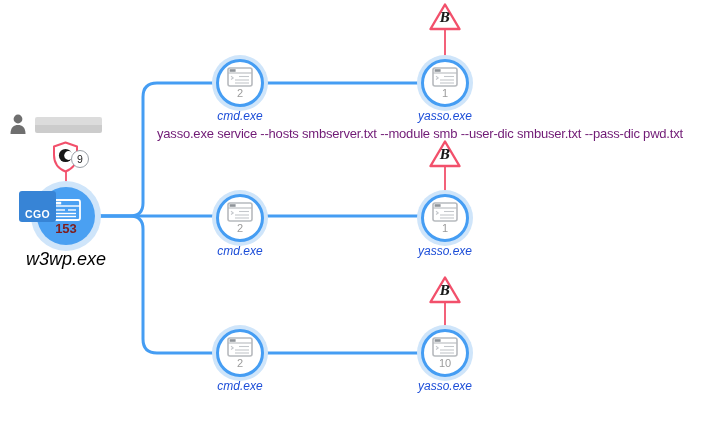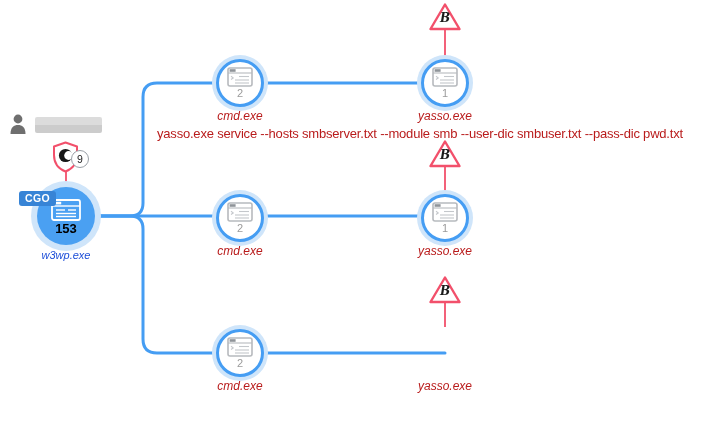--- a/index.html
+++ b/index.html
@@ -21,48 +21,48 @@
     border-radius:50%; display:flex; flex-direction:column;
     align-items:center; justify-content:center;
   }
   .small .node-inner {
     width:48px; height:48px; background:#ffffff; border:3px solid #459df3;
   }
   .big .node-inner {
     width:58px; height:58px; background:#4aa0f2;
   }
   .node-count { font-size:11px; color:#9b9b9b; line-height:11px; margin-top:1px; }
-  .big .node-count { color:#000000; font-size:13px; font-weight:bold; margin-top:2px; }
+  .big .node-count { color:#7f1d1d; font-size:13px; font-weight:bold; margin-top:2px; }
 
   .node-label {
     position:absolute; transform:translateX(-50%); z-index:3;
-    font-size:12px; font-style:italic; color:#b91c1c; white-space:nowrap;
-  }
-  .root-label { font-size:11px; color:#1d4ed8; }
+    font-size:12px; font-style:italic; color:#1d4ed8; white-space:nowrap;
+  }
+  .root-label { font-size:18px; color:#000000; }
 
   
   .cmd-text {
-    position:absolute; z-index:3; font-size:13px; color:#b91c1c;
+    position:absolute; z-index:3; font-size:13px; color:#701a75;
     white-space:nowrap; letter-spacing:-0.2px;
   }
 
   
   .alert-tri { position:absolute; width:34px; height:30px; z-index:4; }
   .alert-tri svg { position:absolute; left:0; top:0; }
   .alert-letter {
     position:absolute; left:0; top:9px; width:34px; text-align:center;
     font-family:"DejaVu Serif", serif; font-style:italic; font-weight:bold;
     font-size:12px; color:#1a1a1a; line-height:14px;
   }
 
   
   .cgo-tag {
     position:absolute; left:19px; top:191px; z-index:6;
     background:#3784d6; color:#fff; font-size:10.5px; font-weight:bold;
-    padding:1px 6px 2px 6px; border-radius:3px; letter-spacing:0.4px;
+    padding:17px 6px 2px 6px; border-radius:3px; letter-spacing:0.4px;
   }
   .shield { position:absolute; left:51px; top:141px; z-index:5; }
   .alert-count-badge {
     position:absolute; left:71px; top:150px; width:18px; height:18px; z-index:6;
     background:#fff; border:1.5px solid #9aa0a6; border-radius:50%;
     display:flex; align-items:center; justify-content:center;
     font-size:10.5px; color:#1c1c1c;
   }
 
   
@@ -214,20 +214,34 @@
         <line x1="1" y1="6" x2="25" y2="6" stroke="#b7babe" stroke-width="1.1"></line>
         <rect x="2.6" y="2.2" width="6" height="2.6" fill="#8f9499"></rect>
         <path d="M4 9.3 l2.2 1.6 -2.2 1.6" stroke="#c4c7cb" fill="none" stroke-width="1.1"></path>
         <line x1="12" y1="9.5" x2="22" y2="9.5" stroke="#c4c7cb" stroke-width="1.1"></line>
         <line x1="8" y1="13" x2="22" y2="13" stroke="#c4c7cb" stroke-width="1.1"></line>
         <line x1="8" y1="16" x2="22" y2="16" stroke="#c4c7cb" stroke-width="1.1"></line>
       </svg>
       <div class="node-count">2</div>
     </div>
   </div>
+  <div class="node-ring small left-yas top-r2">
+    <div class="node-inner">
+      <svg width="26" height="20" viewBox="0 0 26 20">
+        <rect x="1" y="1" width="24" height="18" rx="2" fill="#fff" stroke="#b7babe" stroke-width="1.6"></rect>
+        <line x1="1" y1="6" x2="25" y2="6" stroke="#b7babe" stroke-width="1.1"></line>
+        <rect x="2.6" y="2.2" width="6" height="2.6" fill="#8f9499"></rect>
+        <path d="M4 9.3 l2.2 1.6 -2.2 1.6" stroke="#c4c7cb" fill="none" stroke-width="1.1"></path>
+        <line x1="12" y1="9.5" x2="22" y2="9.5" stroke="#c4c7cb" stroke-width="1.1"></line>
+        <line x1="8" y1="13" x2="22" y2="13" stroke="#c4c7cb" stroke-width="1.1"></line>
+        <line x1="8" y1="16" x2="22" y2="16" stroke="#c4c7cb" stroke-width="1.1"></line>
+      </svg>
+      <div class="node-count">10</div>
+    </div>
+  </div>
   <div class="alert-tri" style="left:428px; top:275px;">
     <svg width="34" height="30" viewBox="0 0 34 30">
       <path d="M17 2.5 L31.5 27 H2.5 Z" fill="#ffffff" stroke="#f2506b" stroke-width="2.4" stroke-linejoin="round"></path>
     </svg>
     <div class="alert-letter">B</div>
   </div>
   <div class="node-label lbl-r2" style="left:240px;">cmd.exe</div>
   <div class="node-label lbl-r2" style="left:445px;">yasso.exe</div>
 
 </div>

